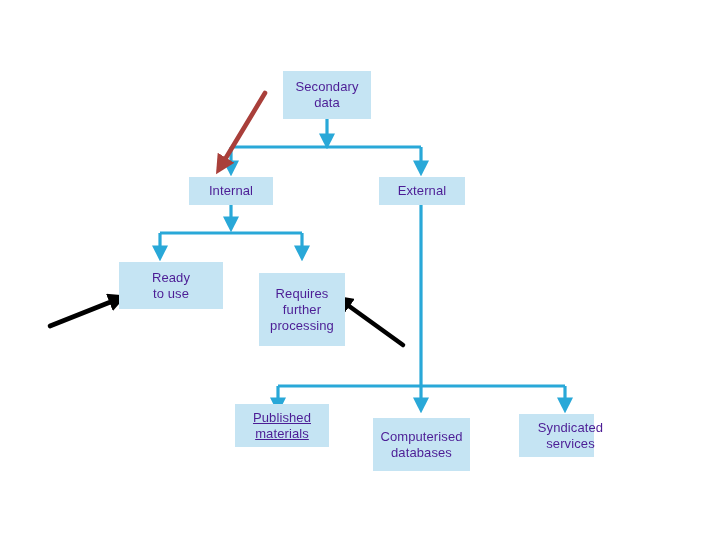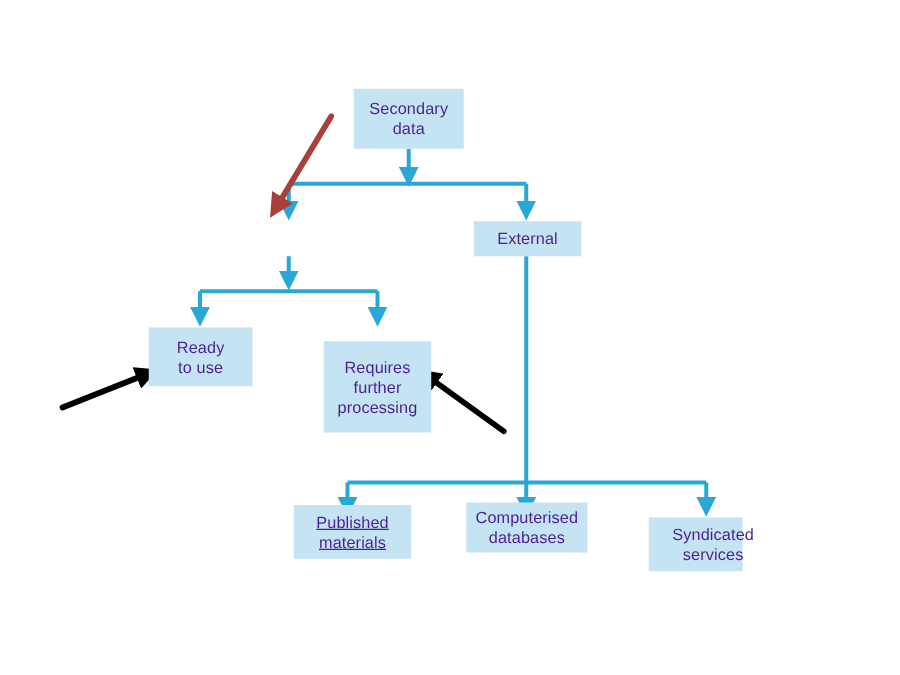--- a/index.html
+++ b/index.html
@@ -41,24 +41,24 @@
     z-index: 3;
   }
   .node-label {
     display: block;
     white-space: pre-line;
     padding: 0 4px;
   }
   .node-secondary { left: 283px; top: 71px;  width: 88px; height: 48px; }
   .node-internal  { left: 189px; top: 177px; width: 84px; height: 28px; }
   .node-external  { left: 379px; top: 177px; width: 86px; height: 28px; }
-  .node-ready     { left: 119px; top: 262px; width: 83px; height: 47px; }
+  .node-ready     { left: 119px; top: 262px; width: 104px; height: 47px; }
   .node-requires  { left: 259px; top: 273px; width: 86px; height: 73px; }
   .node-published { left: 235px; top: 404px; width: 94px; height: 43px; text-decoration: underline; }
-  .node-computer  { left: 373px; top: 402px; width: 97px; height: 40px; }
+  .node-computer  { left: 373px; top: 418px; width: 97px; height: 53px; }
   .node-syndicated{ left: 519px; top: 414px; width: 75px; height: 43px; padding-left: 28px; }
 </style>
 </head>
 <body>
 
 <div id="canvas">
 
   <svg id="flow-svg" viewBox="0 0 720 540" xmlns="http://www.w3.org/2000/svg">
     <defs>
       <marker id="arrow-blue" viewBox="0 0 10 10" refX="6" refY="5" markerWidth="5" markerHeight="5" orient="auto-start-reverse">
@@ -96,20 +96,23 @@
     <path d="M 50 326 L 118 299" stroke="#000000" stroke-width="4.6" fill="none" stroke-linecap="round" marker-end="url(#arrow-black)"></path>
 
     <path d="M 403 345 L 342 301" stroke="#000000" stroke-width="4.6" fill="none" stroke-linecap="round" marker-end="url(#arrow-black)"></path>
   </svg>
 
   <div class="node node-secondary">
     <span class="node-label">Secondary
 data</span>
   </div>
 
+  <div class="node node-internal">
+    <span class="node-label">Internal</span>
+  </div>
 
   <div class="node node-external">
     <span class="node-label">External</span>
   </div>
 
   <div class="node node-ready">
     <span class="node-label">Ready
 to use</span>
   </div>
 

